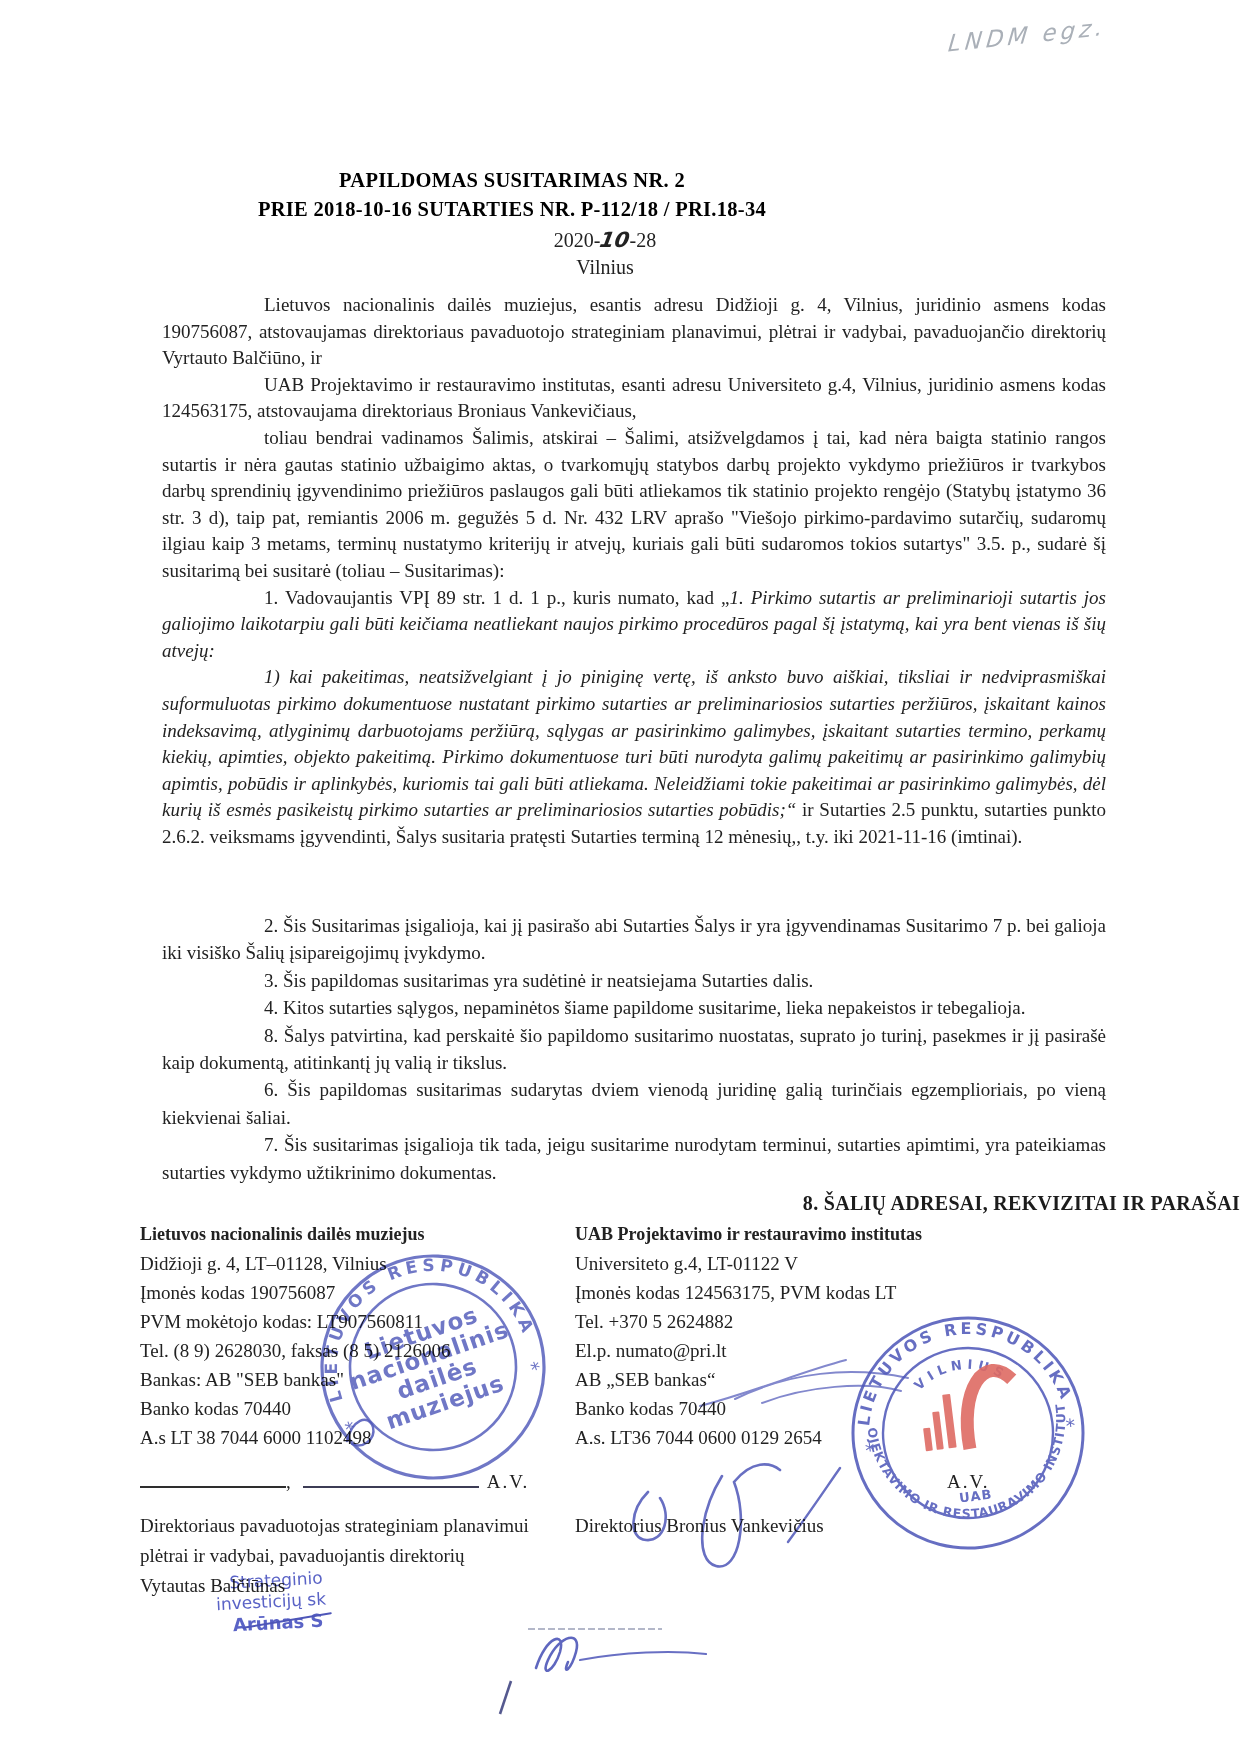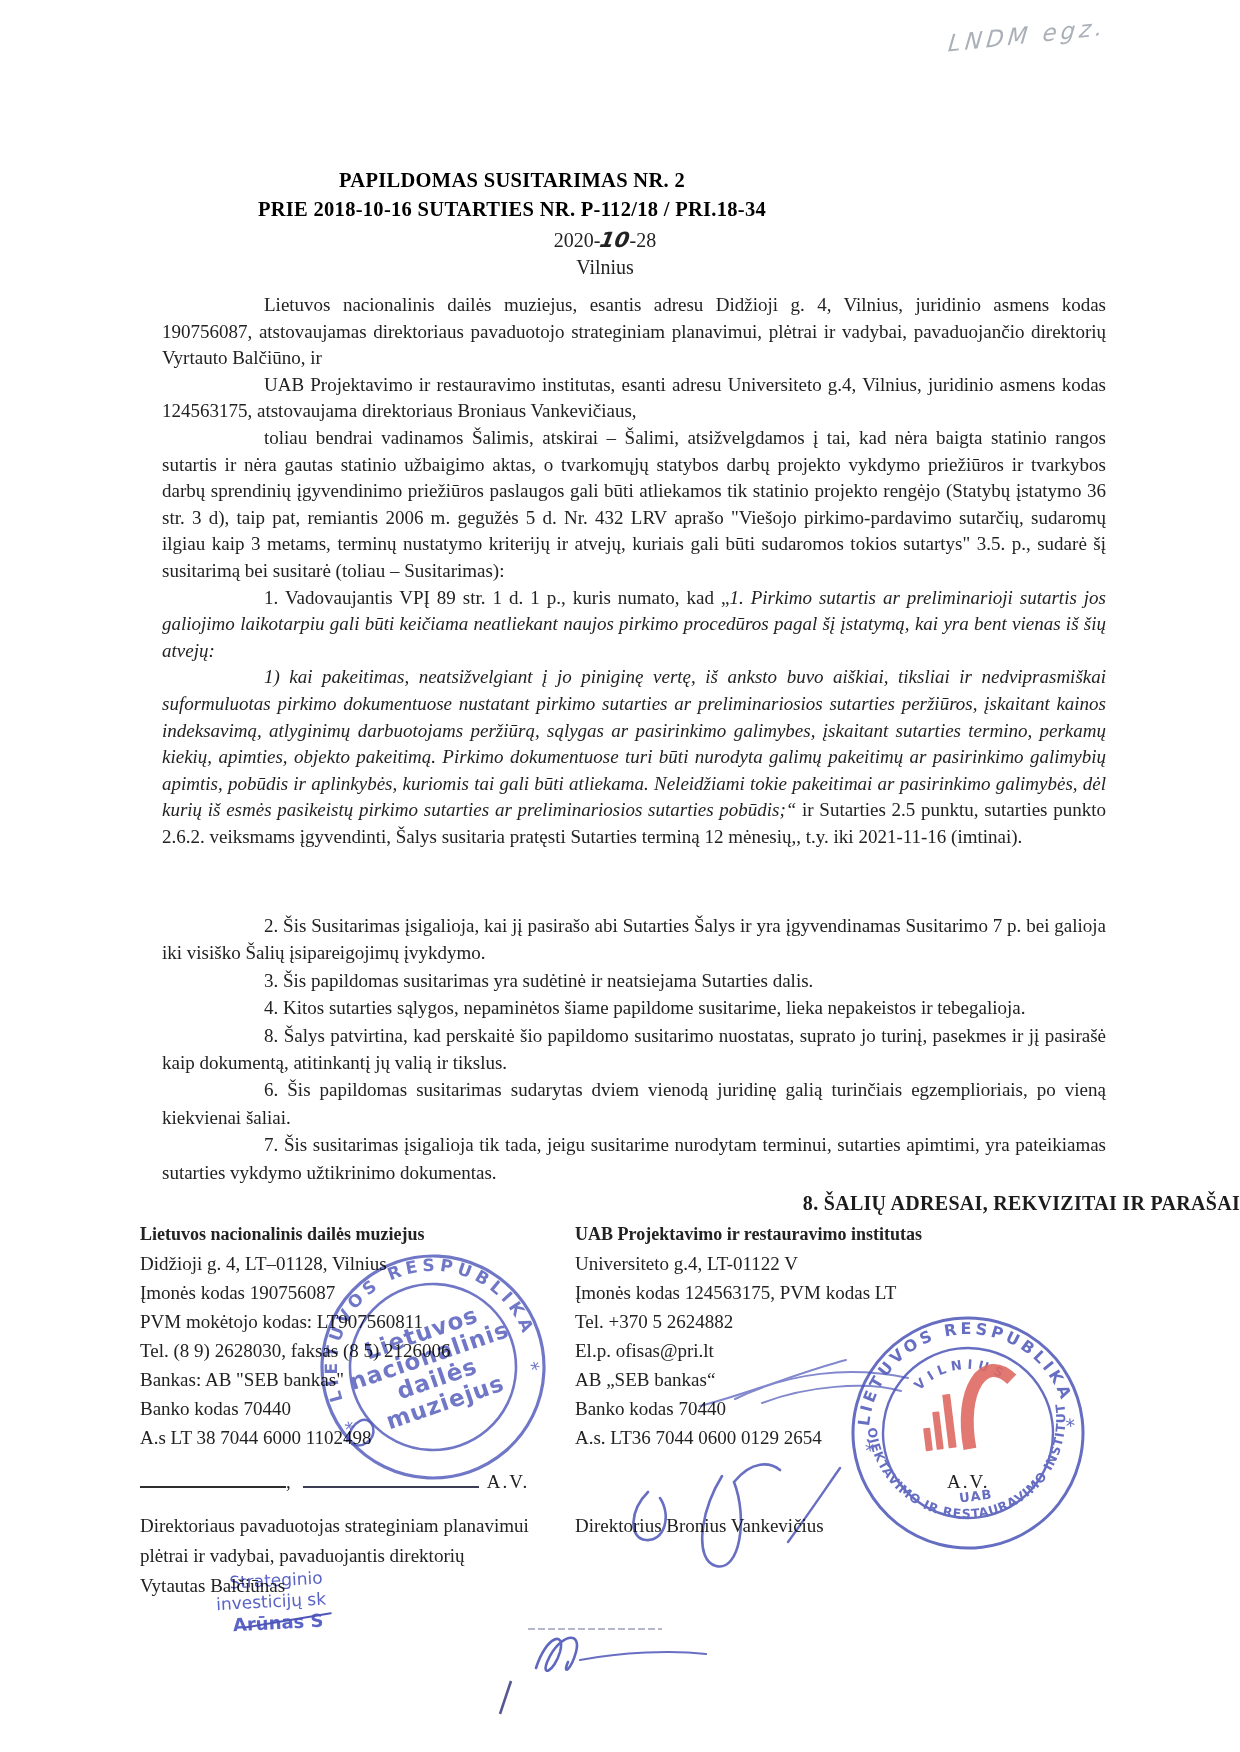--- a/index.html
+++ b/index.html
@@ -102,21 +102,21 @@
     </div>
     <div class="signatory">Direktoriaus pavaduotojas strateginiam planavimui plėtrai ir vadybai, pavaduojantis direktorių Vytautas Balčiūnas</div>
   </div>
 
   <div class="col col-right">
     <div class="party-name">UAB Projektavimo ir restauravimo institutas</div>
     <div>
         <div class="addr-line">Universiteto g.4, LT-01122 V</div>
         <div class="addr-line">Įmonės kodas 124563175, PVM kodas LT</div>
         <div class="addr-line">Tel. +370 5 2624882</div>
-        <div class="addr-line">El.p. ofisas@pri.lt</div>
+        <div class="addr-line">El.p. numato@pri.lt</div>
         <div class="addr-line">AB „SEB bankas“</div>
         <div class="addr-line">Banko kodas 70440</div>
         <div class="addr-line">A.s. LT36 7044 0600 0129 2654</div>
       </div>
     <div class="sigrow">
       <span class="av av-right">A.V.</span>
     </div>
     <div class="signatory">Direktorius Bronius Vankevičius</div>
   </div>
 

